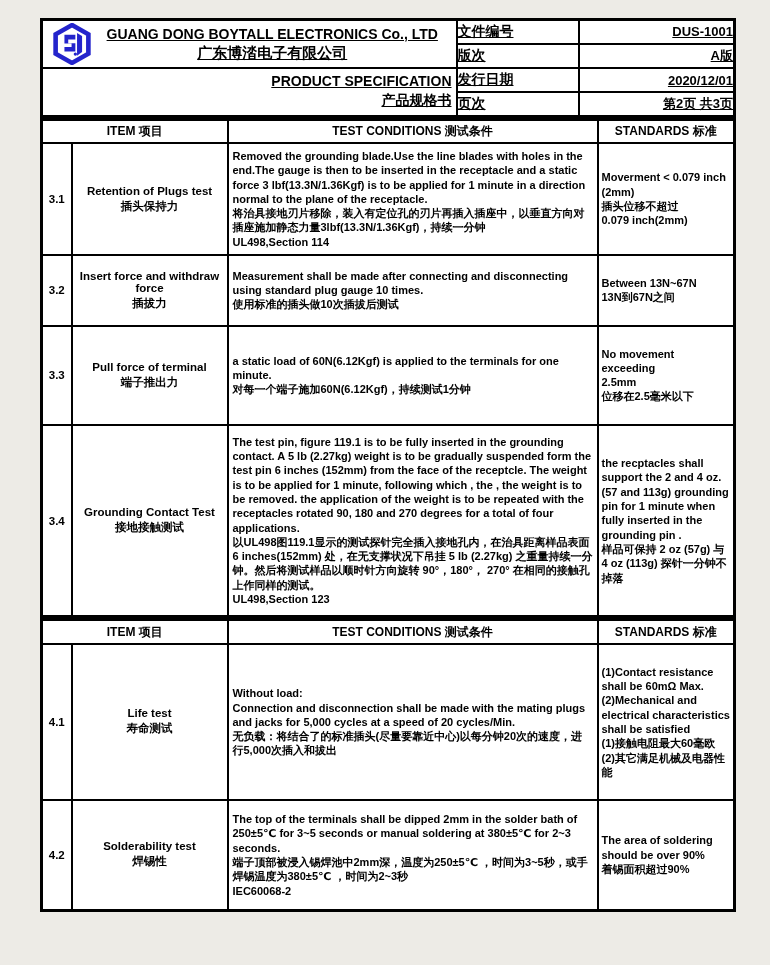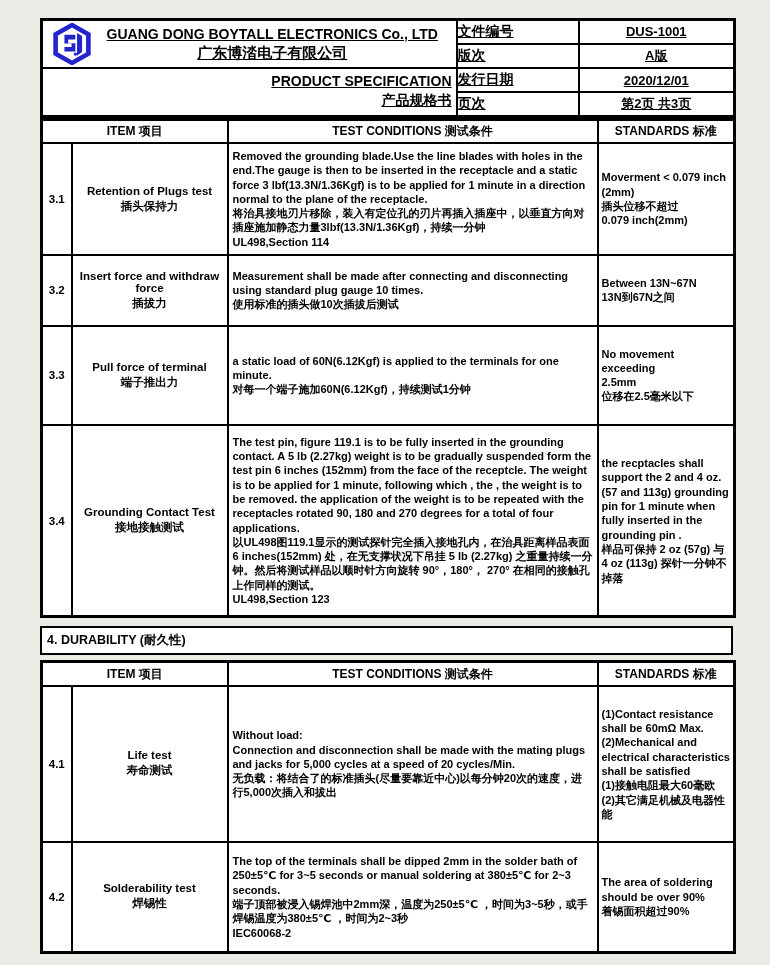--- a/index.html
+++ b/index.html
@@ -22,21 +22,21 @@
   .company-cell { width:415px; padding:2px 4px; }
   .company-inner { display:flex; align-items:center; }
   .logo-box { width:42px; height:42px; flex:0 0 42px; margin-left:4px; }
   .company-text { flex:1; text-align:center; }
   .company-en { font-size:14px; letter-spacing:0; }
   .company-cn { font-size:15px; margin-top:2px; }
   .spec-cell { padding:4px; text-align:right; }
   .spec-en { font-size:14px; }
   .spec-cn { font-size:14px; margin-top:3px; }
   .meta-label { width:122px; text-align:left; font-size:14px; }
-  .meta-value { width:156px; text-align:center; font-size:13px; }
+  .meta-value { width:156px; text-align:right; font-size:13px; }
 
   
   .band {
     border:2px solid #000; background:#fff;
     font-size:12.5px; padding:4px 5px;
     margin-top:8px; margin-bottom:5px;
   }
 
   
   .spec-table { border:3px solid #000; }
@@ -164,21 +164,20 @@
       </td>
       <td class="cell-cond">The test pin, figure 119.1 is to be fully inserted in the grounding contact. A 5 lb (2.27kg) weight is to be gradually suspended form the test pin 6 inches (152mm) from the face of the receptcle. The weight is to be applied for 1 minute, following which , the , the weight is to be removed. the application of the weight is to be repeated with the receptacles rotated 90, 180 and 270 degrees for a total of four applications.
 以UL498图119.1显示的测试探针完全插入接地孔内，在治具距离样品表面 6 inches(152mm) 处，在无支撑状况下吊挂 5 lb (2.27kg) 之重量持续一分钟。然后将测试样品以顺时针方向旋转 90°，180°， 270° 在相同的接触孔上作同样的测试。
 UL498,Section 123</td>
       <td class="cell-std"> the recptacles shall support the 2 and 4 oz.(57 and 113g) grounding pin for 1 minute when fully inserted in the grounding pin .
 样品可保持 2 oz (57g)  与 4 oz (113g) 探针一分钟不掉落</td>
     </tr>
   </tbody>
     </table>
 
-  <div class="band">4. DURABILITY (耐久性)</div>
 
   <table class="spec-table">
     <colgroup>
       <col class="col-no">
         <col class="col-item">
         <col class="col-cond">
         <col class="col-std">
     </colgroup>
     <tbody>
         <tr>

